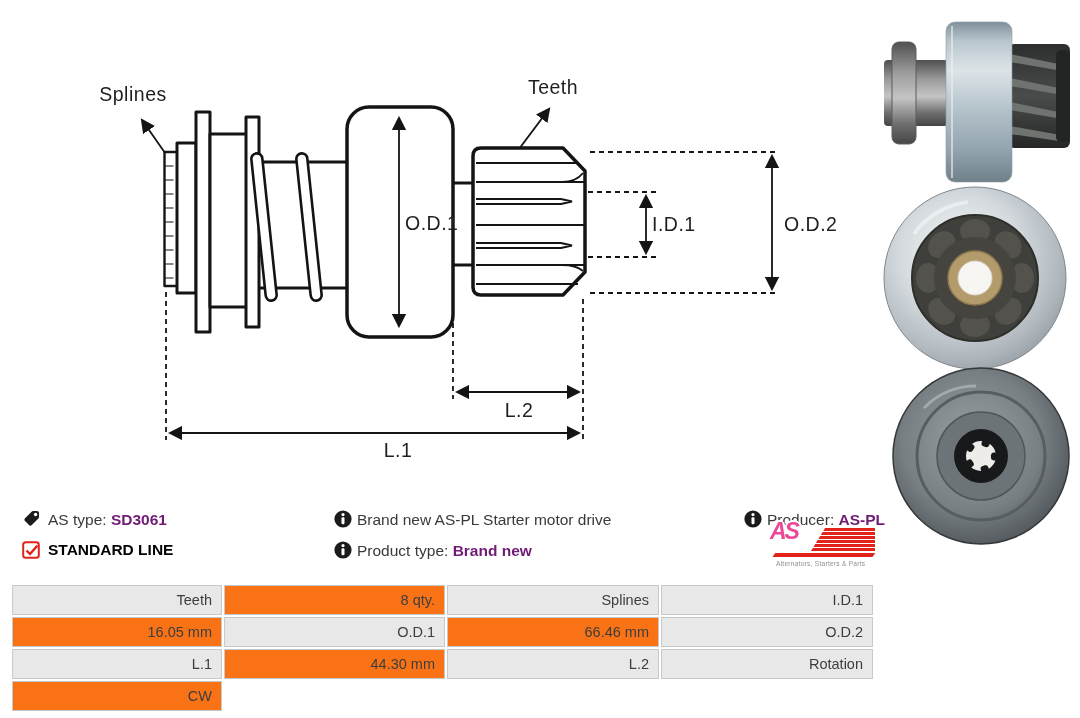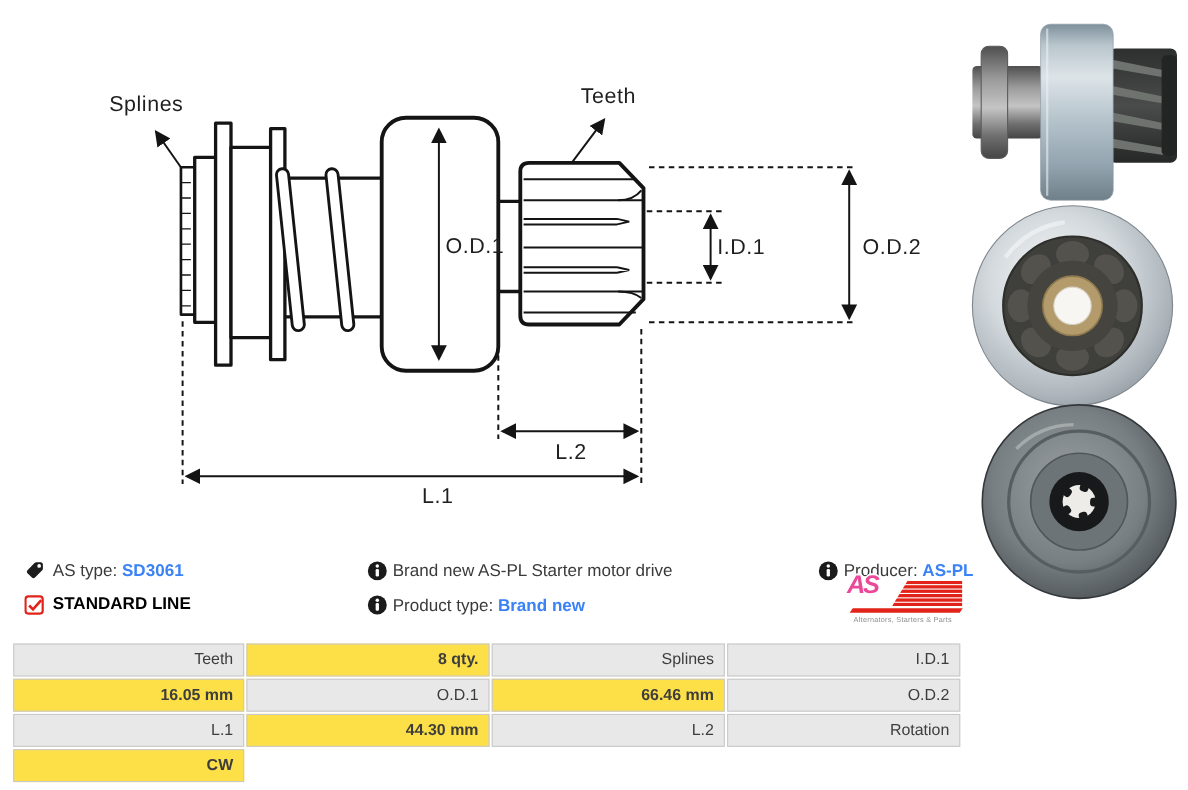--- a/index.html
+++ b/index.html
@@ -6,21 +6,21 @@
   body{width:1080px;height:718px;position:relative;overflow:hidden;
        font-family:"Liberation Sans",sans-serif;color:#3a3a3a;}
   .abs{position:absolute;}
 
   
   #drawing{left:0;top:0;}
   #drawing text{font-family:"Liberation Sans",sans-serif;font-size:19.5px;fill:#1f1f1f;letter-spacing:.5px;}
 
   
   .inforow{font-size:15.5px;line-height:19px;white-space:nowrap;color:#3a3a3a;}
-  .inforow b{color:#3b82f6;}
+  .inforow b{color:#701a75;}
   .redline{color:#000000;font-weight:bold;font-size:15.5px;white-space:nowrap;}
 
   
   .as-logo{left:770px;top:526px;width:108px;height:50px;}
   .as-mark{position:relative;width:108px;height:32px;}
   .as-stripes{position:absolute;right:3px;top:2px;width:64px;height:23px;
       display:flex;flex-direction:column;justify-content:space-between;
       clip-path:polygon(22% 0,100% 0,100% 100%,0 100%);}
   .as-stripes i{display:block;height:2.6px;background:#e2231a;}
   .as-text{position:absolute;left:0;top:-8px;font-size:23px;font-weight:700;font-style:italic;
@@ -30,21 +30,21 @@
       transform:skewX(-35deg);z-index:3;}
   .as-tagline{position:absolute;left:6px;top:34px;font-size:6.6px;color:#8f8f8f;
       letter-spacing:.25px;white-space:nowrap;}
 
   
   .spec-table{left:12px;top:585px;display:grid;
       grid-template-columns:210px 221px 212px 212px;gap:2px;}
   .spec-table .cell{height:28px;line-height:28px;border:1px solid #c9c9c9;
       font-size:14.5px;text-align:right;padding-right:9px;color:#3d3d3d;}
   .spec-table .lbl{background:#e8e8e8;}
-  .spec-table .val{background:#fde047;font-weight:bold;}
+  .spec-table .val{background:#f97316;}
 </style>
 </head>
 <body>
 
 <svg id="drawing" class="abs" width="880" height="490" viewBox="0 0 880 490">
   <defs>
     <marker id="ah" viewBox="0 0 10 10" refX="8.5" refY="5" markerWidth="8" markerHeight="8" orient="auto-start-reverse">
         <path d="M0,0L10,5L0,10Z" fill="#141414"></path>
       </marker>
   </defs>

